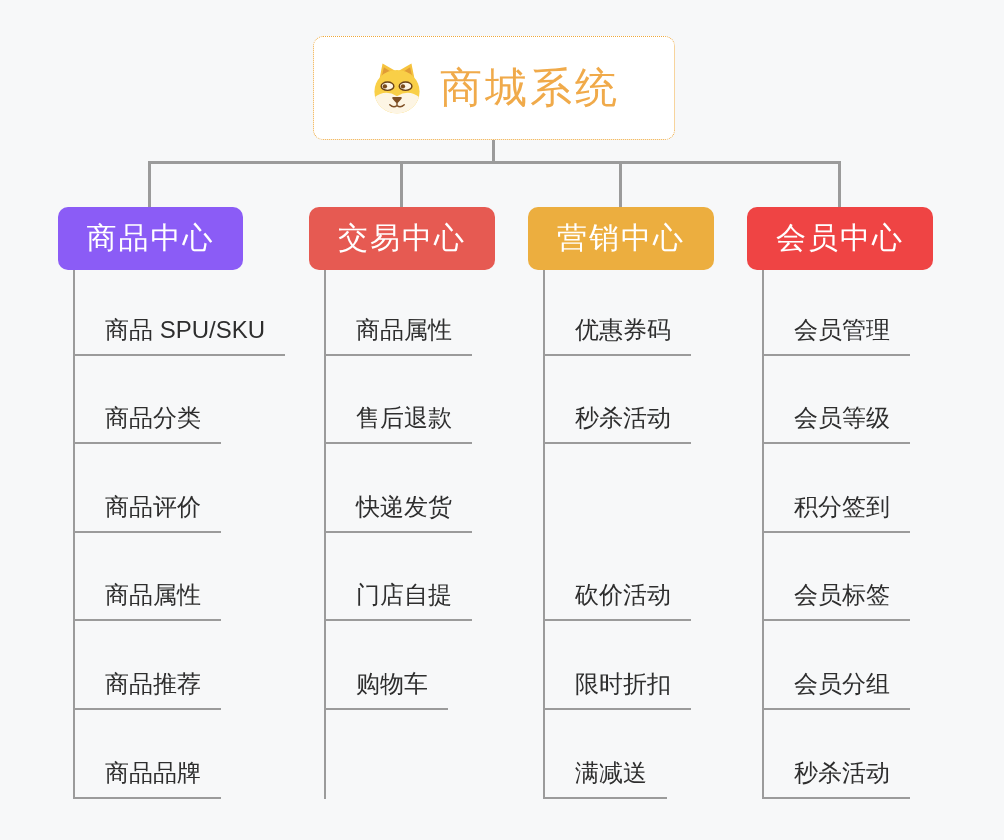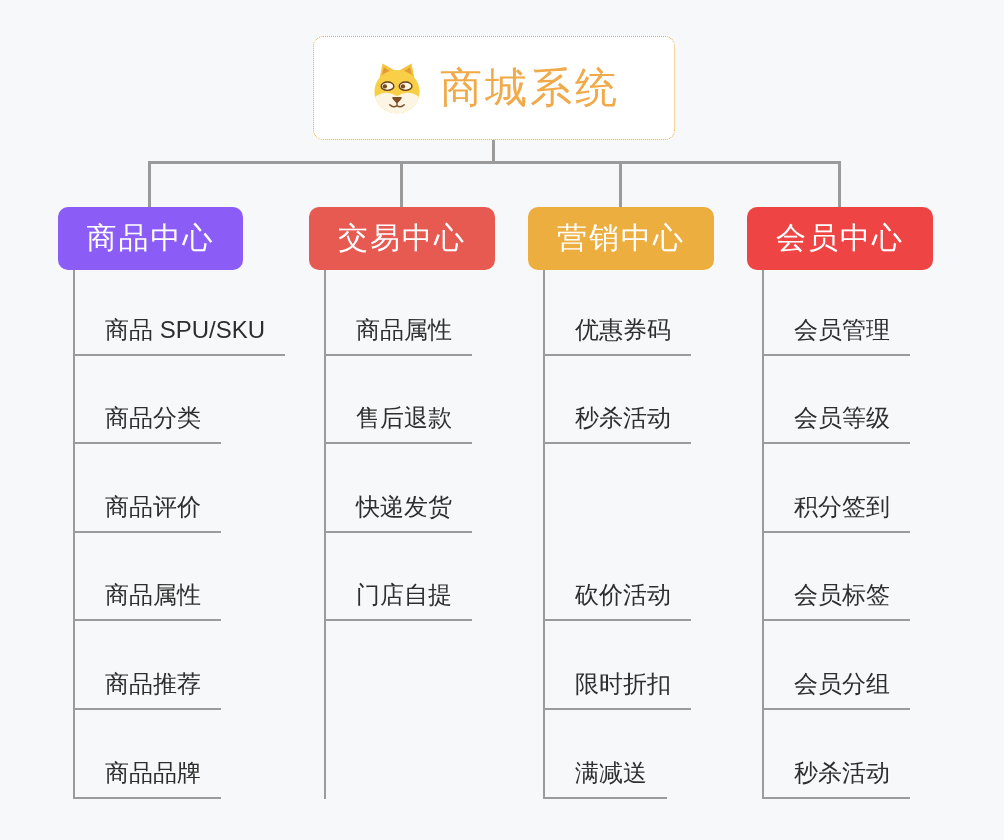--- a/index.html
+++ b/index.html
@@ -122,20 +122,21 @@
   <div class="item c0 r1">商品分类</div>
   <div class="item c0 r2">商品评价</div>
   <div class="item c0 r3">商品属性</div>
   <div class="item c0 r4">商品推荐</div>
   <div class="item c0 r5">商品品牌</div>
 
   <div class="item c1 r0">商品属性</div>
   <div class="item c1 r1">售后退款</div>
   <div class="item c1 r2">快递发货</div>
   <div class="item c1 r3">门店自提</div>
+  <div class="item c1 r4">购物车</div>
 
   <div class="item c2 r0">优惠券码</div>
   <div class="item c2 r1">秒杀活动</div>
   <div class="item c2 r3">砍价活动</div>
   <div class="item c2 r4">限时折扣</div>
   <div class="item c2 r5">满减送</div>
 
   <div class="item c3 r0">会员管理</div>
   <div class="item c3 r1">会员等级</div>
   <div class="item c3 r2">积分签到</div>

